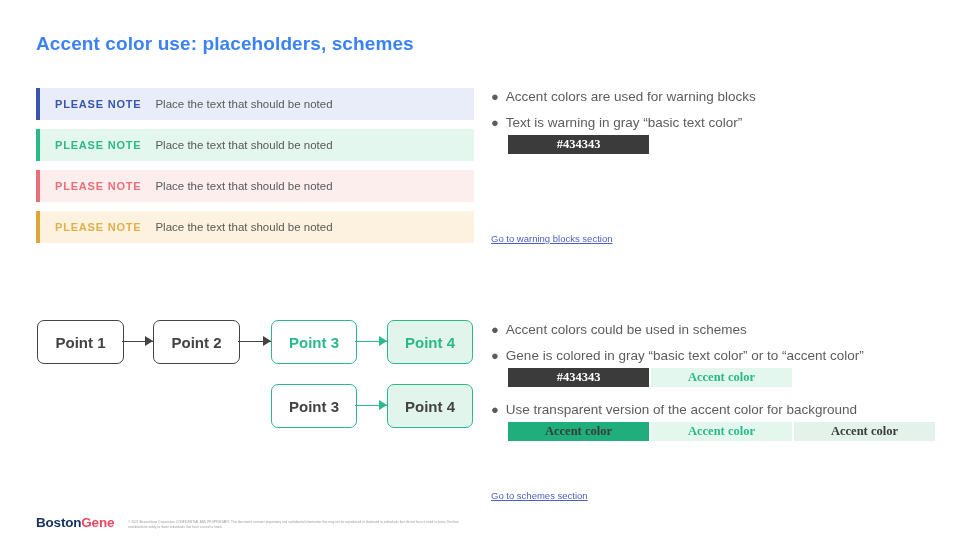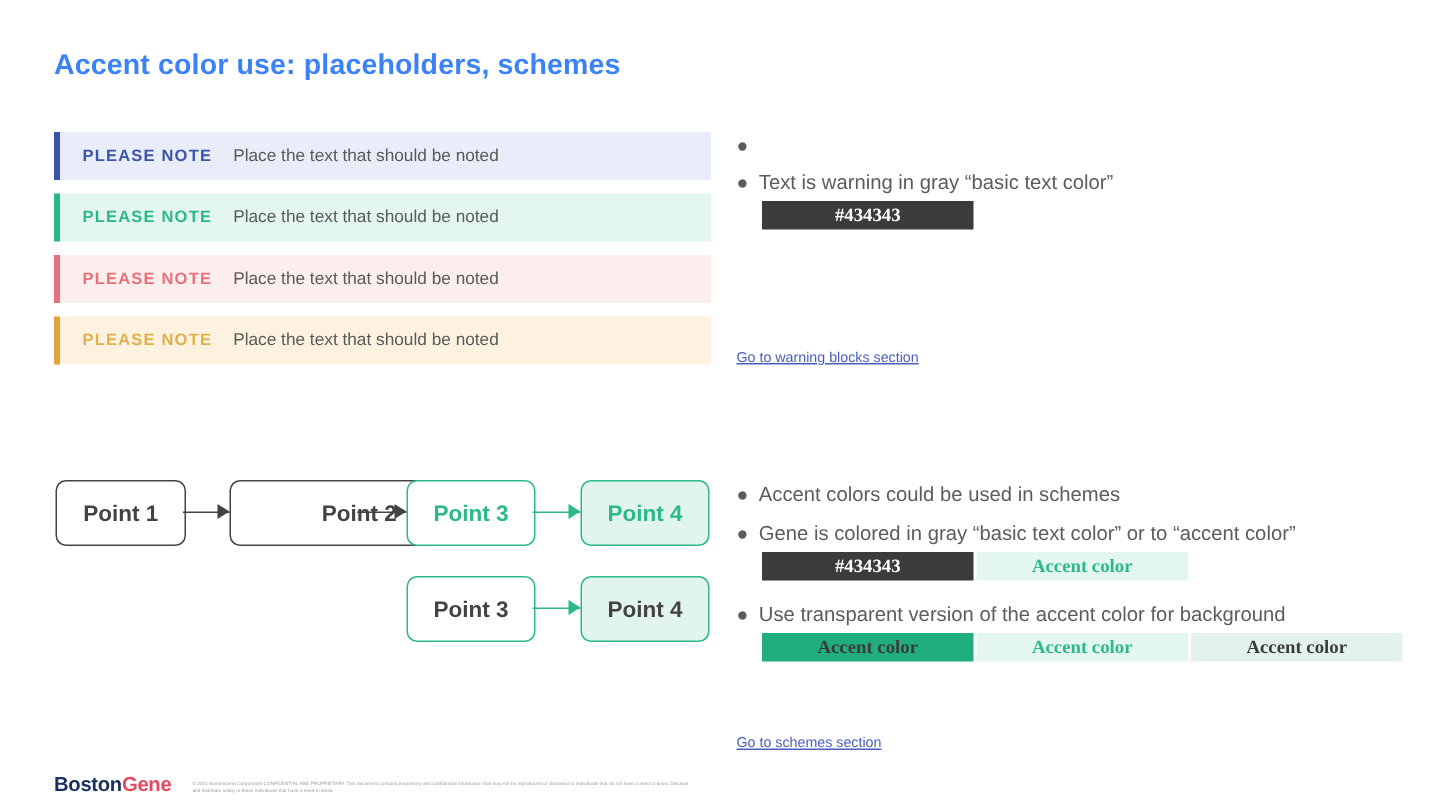--- a/index.html
+++ b/index.html
@@ -137,41 +137,42 @@
       <span class="bar"></span>
       <span class="label">PLEASE NOTE</span>
       <span class="body">Place the text that should be noted</span>
     </div>
 
   </div>
 
   <div class="bullets" style="left:491px;top:89px;width:450px;">
     <div class="bullet">
       <span class="dot">●</span>
+      <span class="txt">Accent colors are used for warning blocks</span>
     </div>
     <div class="bullet" style="margin-bottom:3px;">
       <span class="dot">●</span>
       <span class="txt">Text is warning in gray “basic text color”</span>
     </div>
     <div class="swatch-row">
       <div class="swatch sw-dark">#434343</div>
     </div>
   </div>
 
   <div class="gotolink" style="left:491px;top:233px;">Go to warning blocks section</div>
 
   <div class="flow">
 
     <div class="node" style="left:37px;top:320px;width:85px;height:42px;">Point 1</div>
     <div class="arrow dark" style="left:122px;top:336px;width:31px;">
       <span class="line" style="width:31px;"></span>
       <span class="head"></span>
     </div>
 
-    <div class="node" style="left:153px;top:320px;width:85px;height:42px;padding-left:43px;">Point 2</div>
+    <div class="node" style="left:153px;top:320px;width:85px;height:42px;">Point 2</div>
     <div class="arrow dark" style="left:238px;top:336px;width:33px;">
       <span class="line" style="width:33px;"></span>
       <span class="head"></span>
     </div>
 
     <div class="node accent" style="left:271px;top:320px;width:84px;height:42px;">Point 3</div>
     <div class="arrow grn" style="left:355px;top:336px;width:32px;">
       <span class="line" style="width:32px;"></span>
       <span class="head"></span>
     </div>

